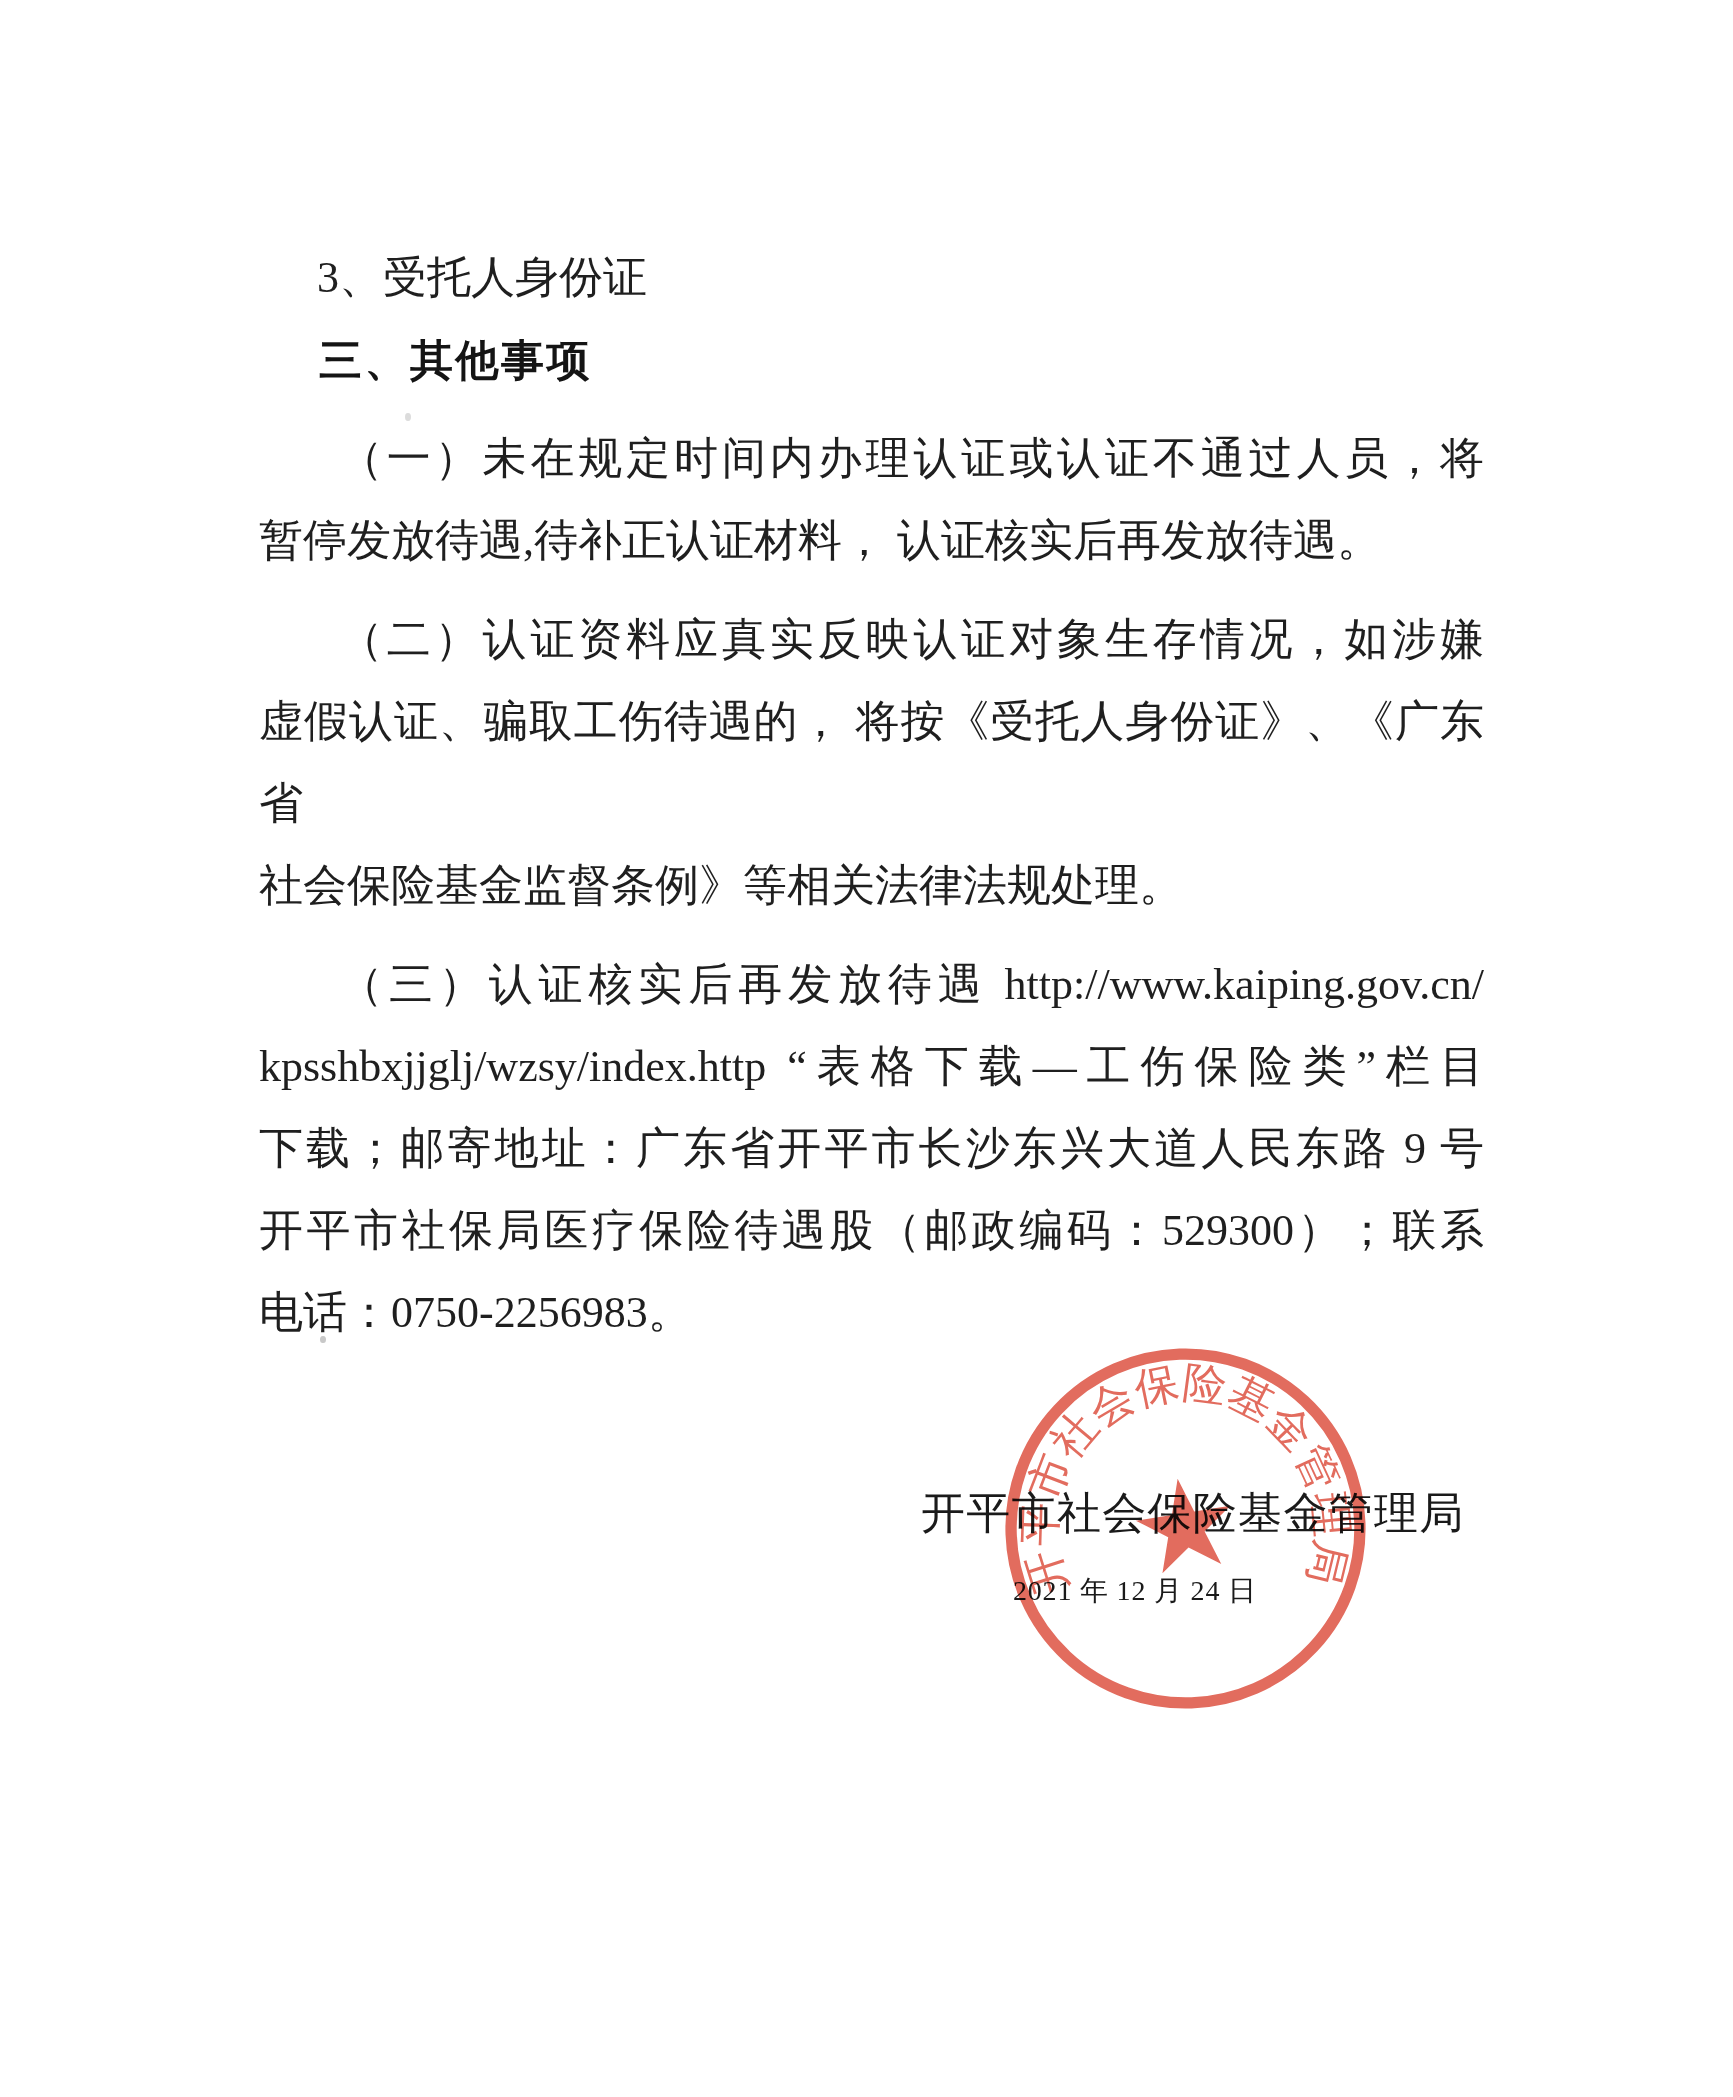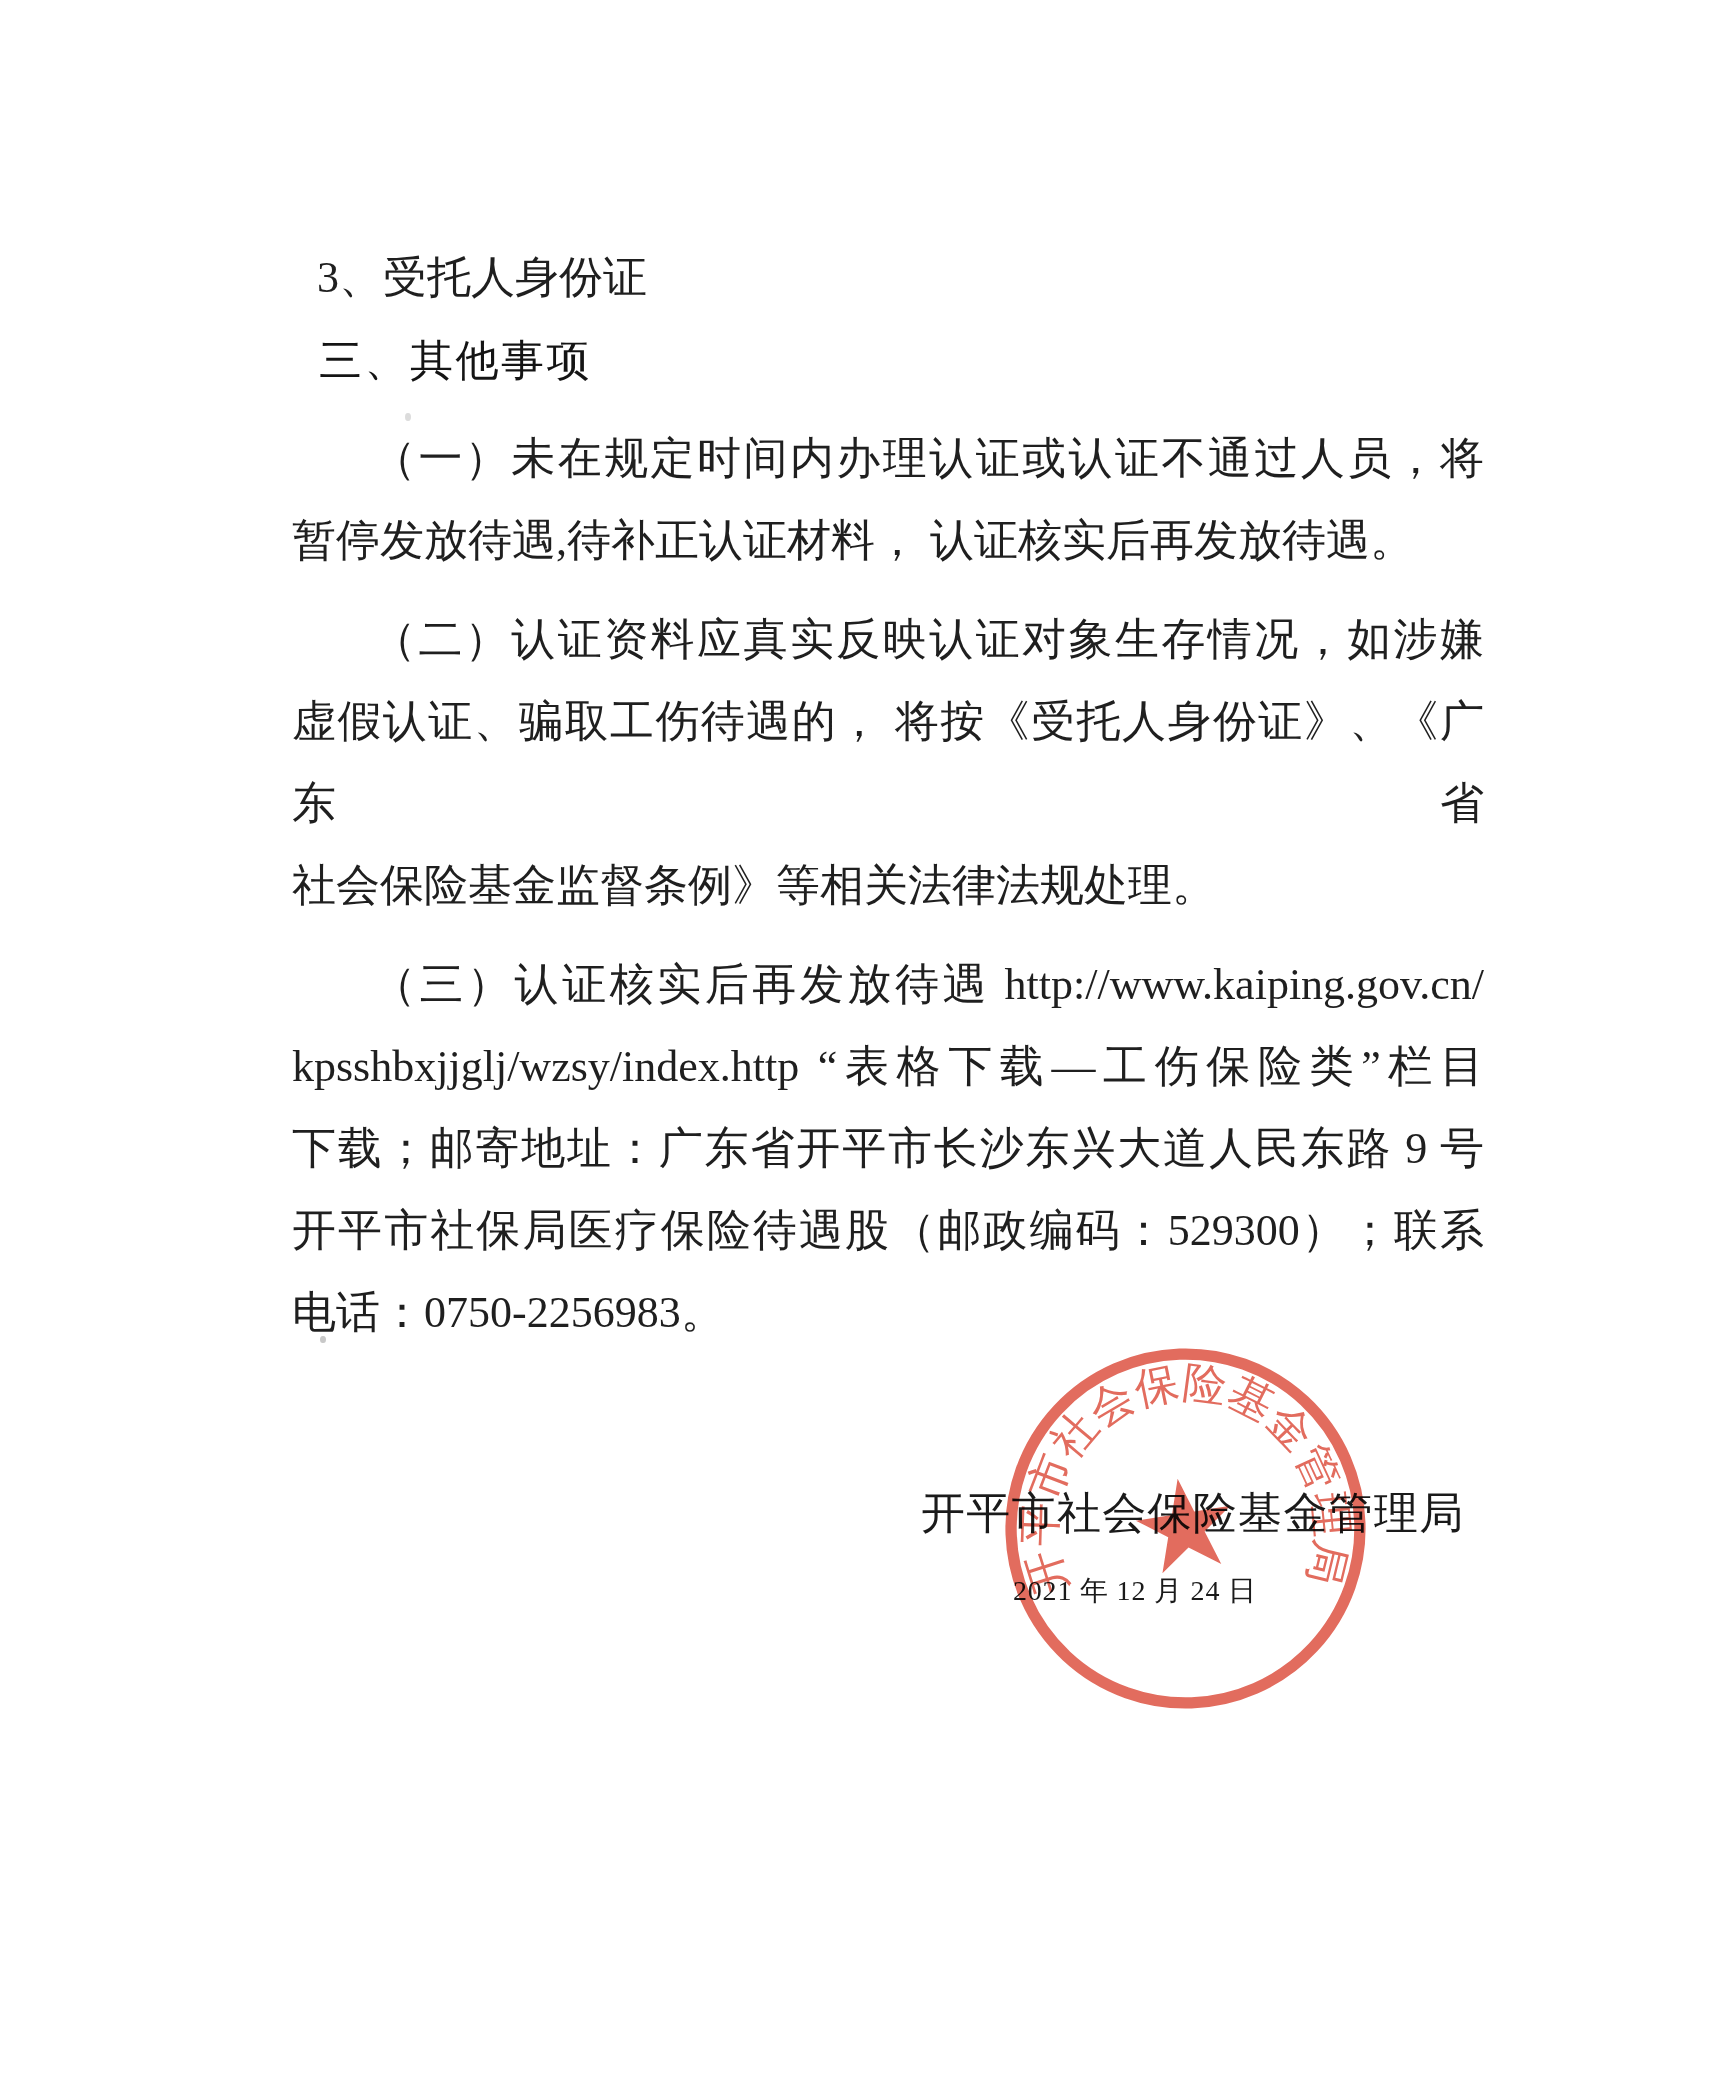--- a/index.html
+++ b/index.html
@@ -32,26 +32,26 @@
     white-space: normal;
     text-align: justify;
     text-align-last: justify;
     text-justify: inter-character;
   }
   .indent { text-indent: 80px; }
   .item3  { padding-left: 58px; }
   .heading {
     padding-left: 60px;
     font-family: "Liberation Sans", "DejaVu Sans", sans-serif;
-    font-weight: 400;
+    font-weight: 700;
     font-size: 43px;
     letter-spacing: 2.5px;
     color: #141414;
   }
-  .para { margin-top: 17px; margin-left: 33px; }
+  .para { margin-top: 17px; }
 
   .signature {
     position: absolute;
     left: 921px;
     top: 1484px;
     font-size: 44px;
     letter-spacing: 1.3px;
     color: #1a1a1a;
     white-space: nowrap;
   }

